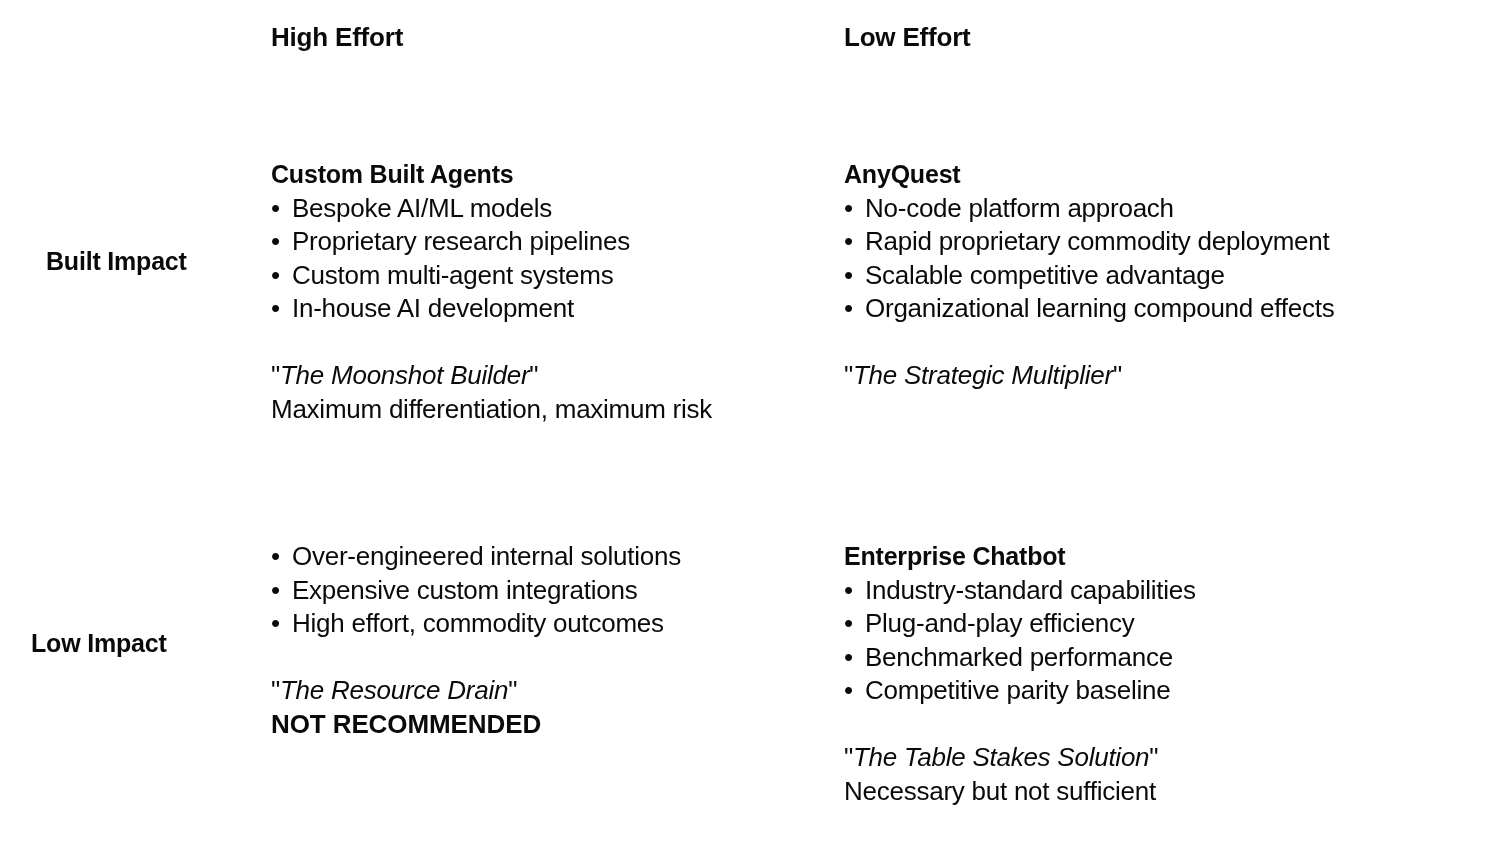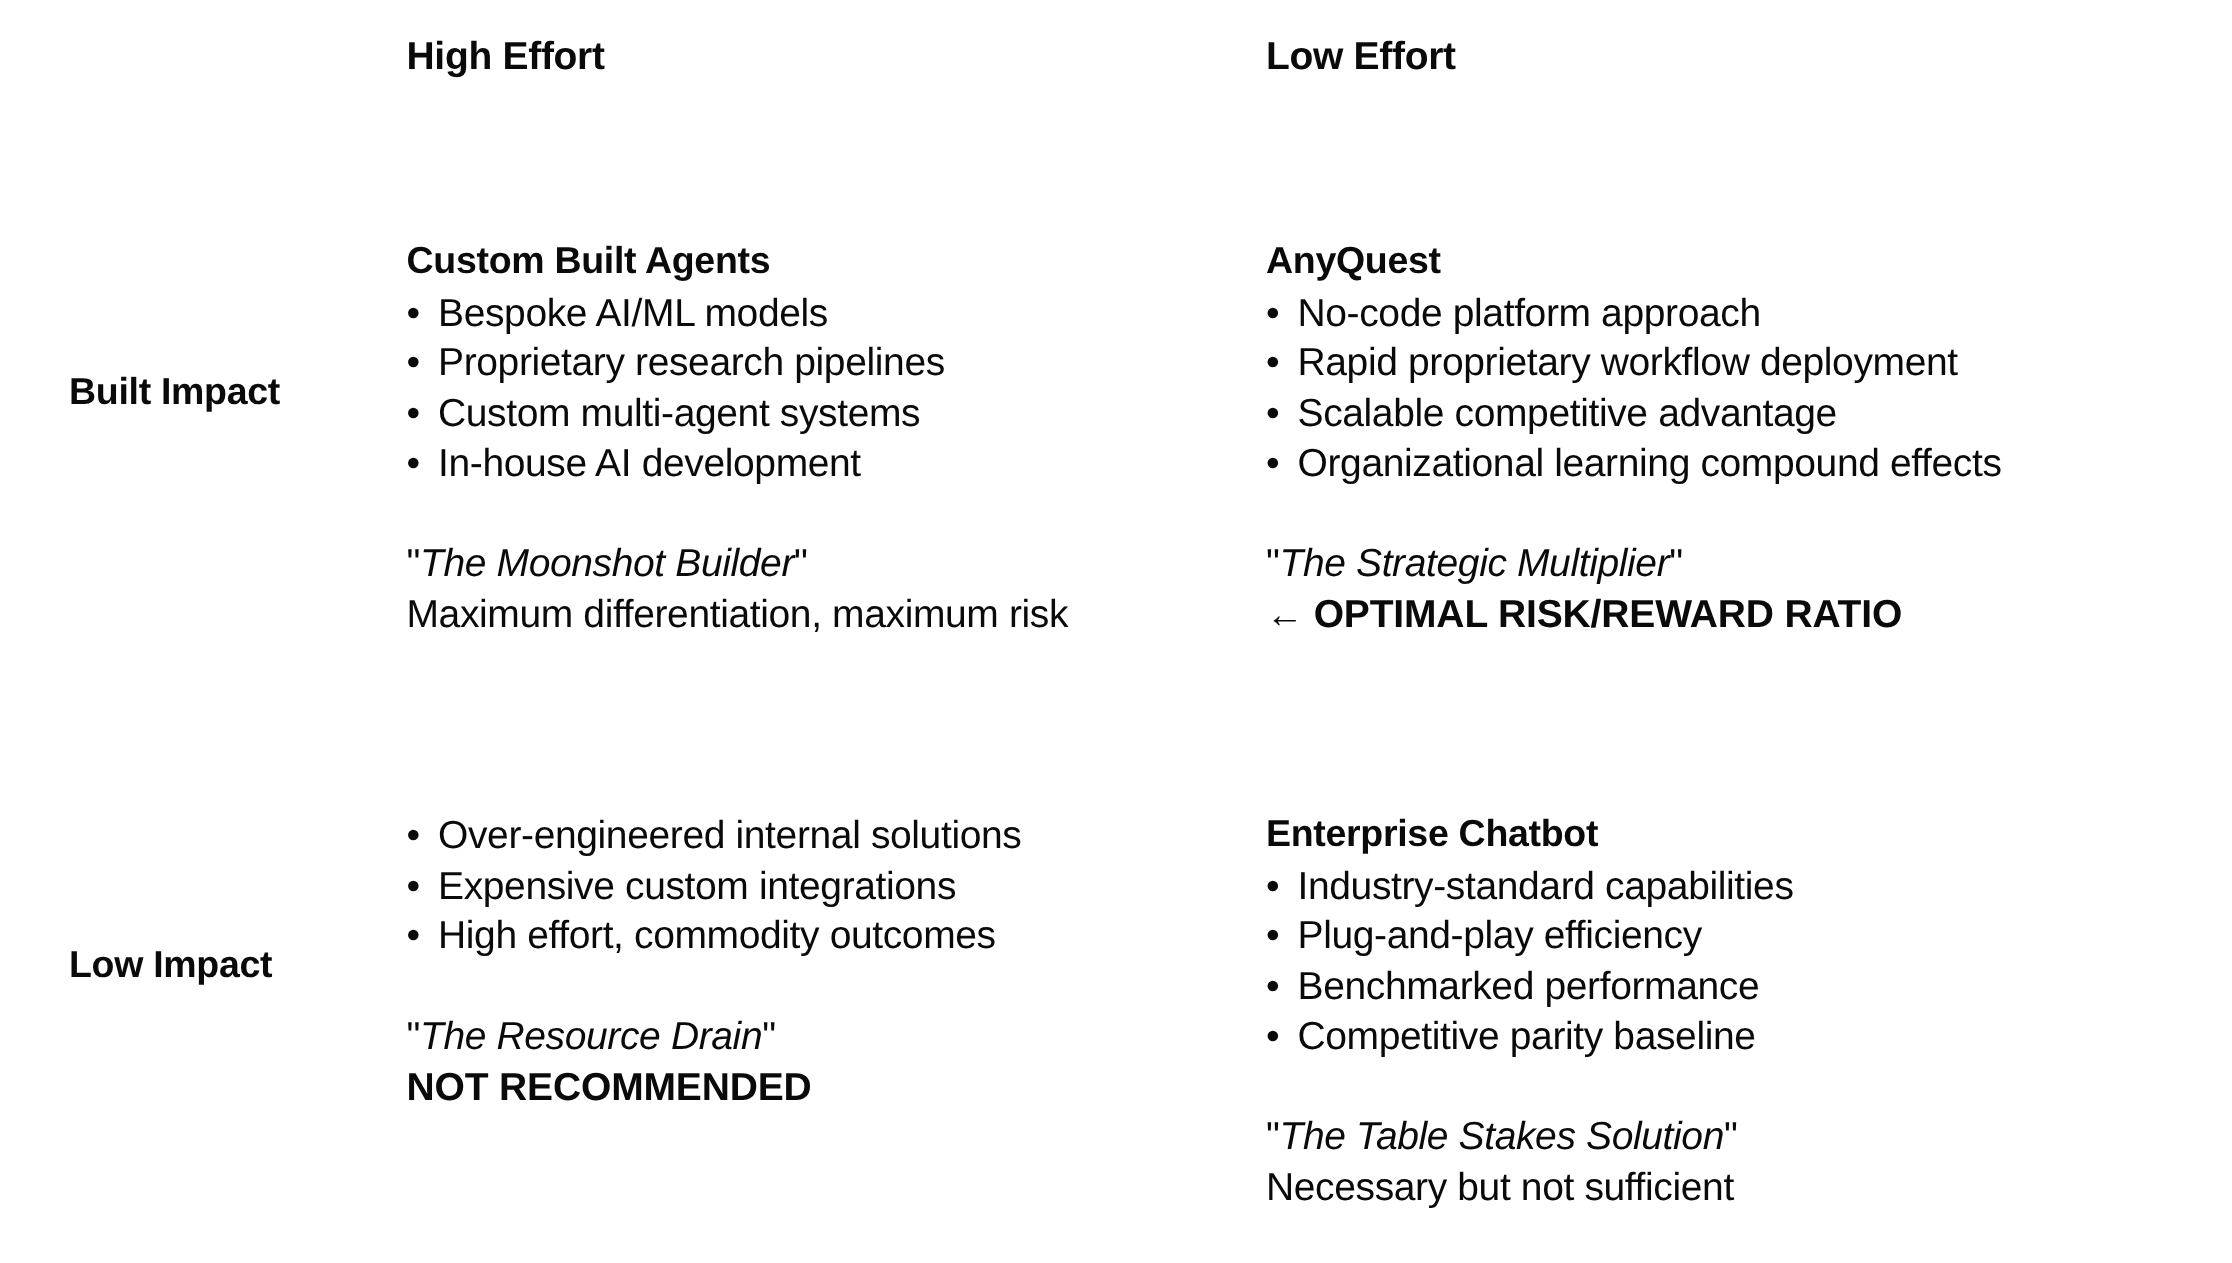--- a/index.html
+++ b/index.html
@@ -34,21 +34,21 @@
   
   .row-label {
     position: absolute;
     font-size: 25px;
     font-weight: bold;
     letter-spacing: -0.2px;
     line-height: 29px;
     white-space: nowrap;
   }
   #row-label-high { left: 46px; top: 247px; }
-  #row-label-low  { left: 46px; top: 629px; }
+  #row-label-low  { left: 31px; top: 629px; }
 
   
   .quadrant {
     position: absolute;
     width: 600px;
     margin-top: 30px;
   }
   #quadrant-high-effort-high-impact { left: 271px; top: 128px; }
   #quadrant-low-effort-high-impact  { left: 844px; top: 128px; }
   #quadrant-high-effort-low-impact  { left: 271px; top: 510px; }
@@ -138,27 +138,26 @@
     </ul>
     <div class="spacer"></div>
     <div class="quote-line"><span class="quote-mark">"</span><span>The Moonshot Builder</span><span class="quote-mark">"</span></div>
     <div class="verdict-line"><span class="verdict-arrow"></span><span>Maximum differentiation, maximum risk</span></div>
   </div>
 
   <div id="quadrant-low-effort-high-impact" class="quadrant">
     <div class="quadrant-title">AnyQuest</div>
     <ul class="bullet-list">
       <li class="bullet-item">No-code platform approach</li>
-      <li class="bullet-item">Rapid proprietary workflow deployment</li>
+      <li class="bullet-item">Rapid proprietary commodity deployment</li>
       <li class="bullet-item">Scalable competitive advantage</li>
       <li class="bullet-item">Organizational learning compound effects</li>
     </ul>
     <div class="spacer"></div>
     <div class="quote-line"><span class="quote-mark">"</span><span>The Strategic Multiplier</span><span class="quote-mark">"</span></div>
-    <div class="verdict-line is-bold"><span class="verdict-arrow">← </span><span>OPTIMAL RISK/REWARD RATIO</span></div>
   </div>
 
   <div id="quadrant-high-effort-low-impact" class="quadrant">
     <ul class="bullet-list">
       <li class="bullet-item">Over-engineered internal solutions</li>
       <li class="bullet-item">Expensive custom integrations</li>
       <li class="bullet-item">High effort, commodity outcomes</li>
     </ul>
     <div class="spacer"></div>
     <div class="quote-line"><span class="quote-mark">"</span><span>The Resource Drain</span><span class="quote-mark">"</span></div>

